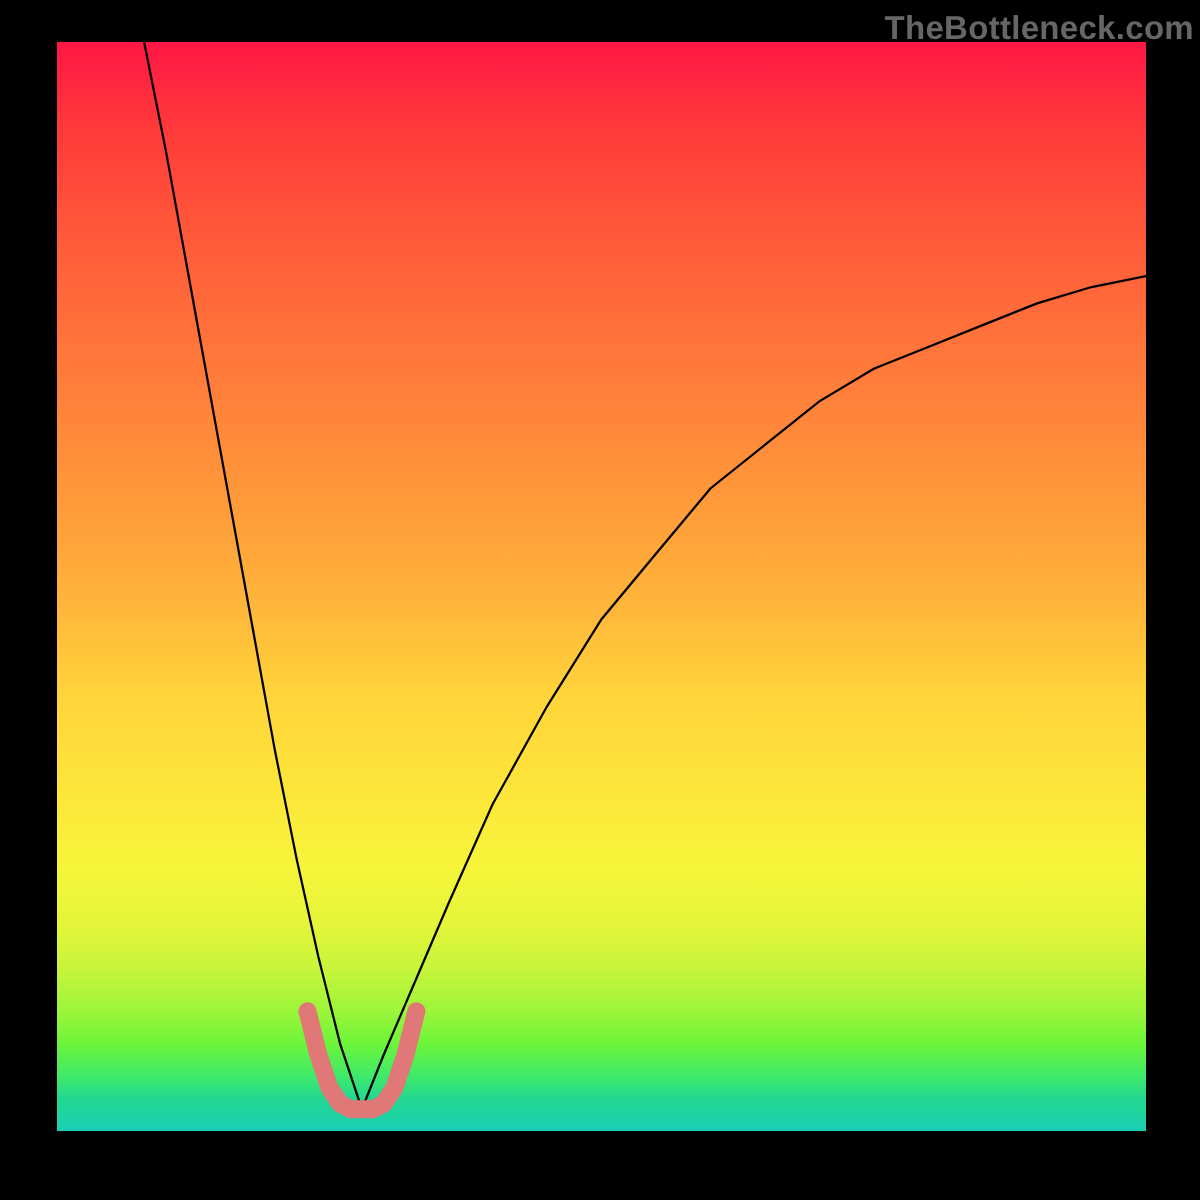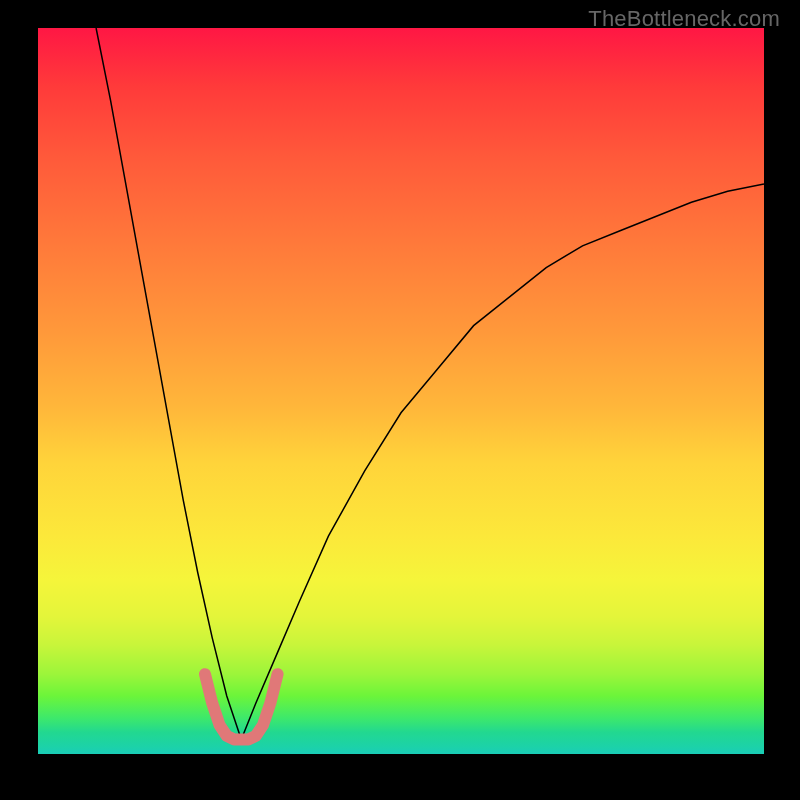--- a/index.html
+++ b/index.html
@@ -6,24 +6,24 @@
   body {
     width: 800px;
     height: 800px;
     background: #000;
     position: relative;
     font-family: Arial, sans-serif;
   }
   .watermark {
     position: absolute;
     top: 6px;
-    right: 20px;
+    right: 4px;
     color: #666;
     font-size: 22px;
-    font-weight: 400;
+    font-weight: 700;
     z-index: 10;
     letter-spacing: 0.2px;
     margin-left: 26px;
   }
   .plot-area {
     position: absolute;
     left: 38px;
     top: 28px;
     width: 726px;
     height: 726px;

